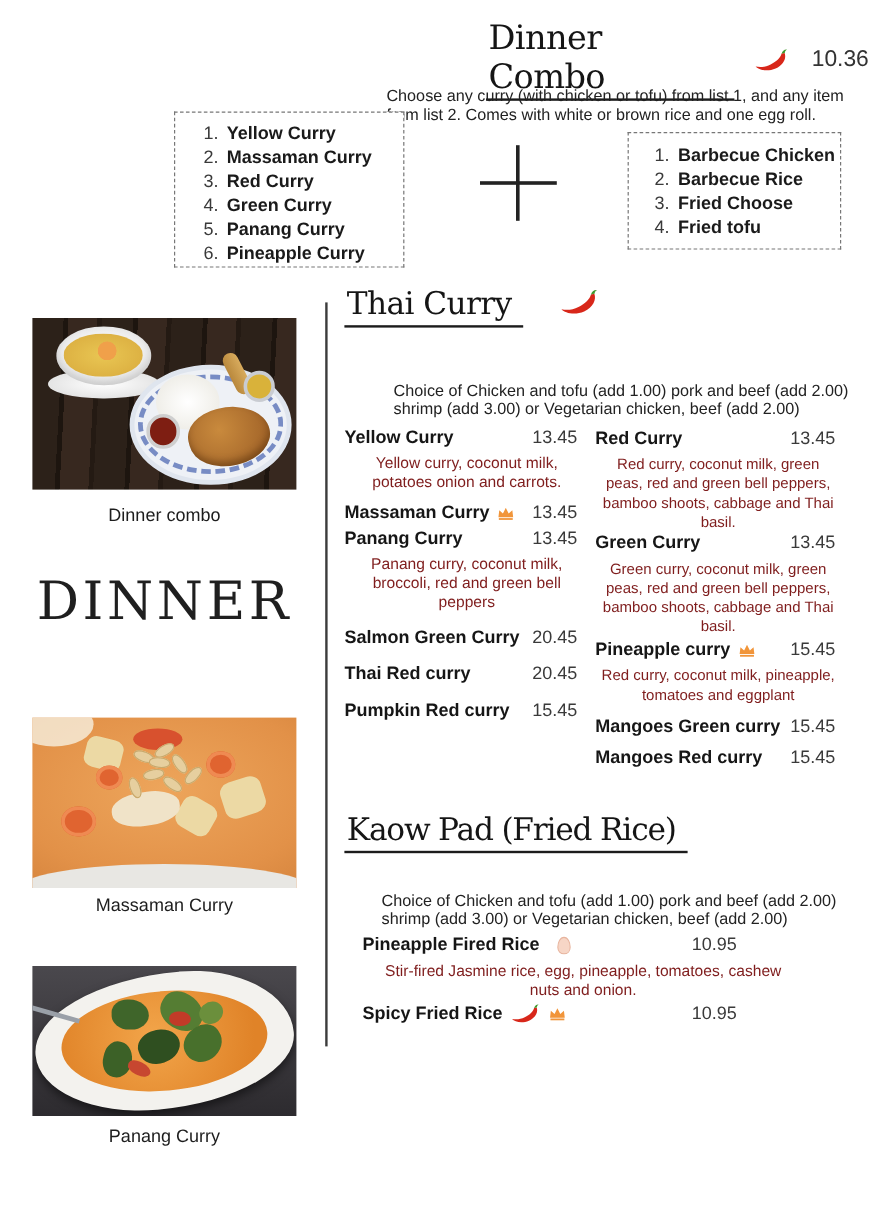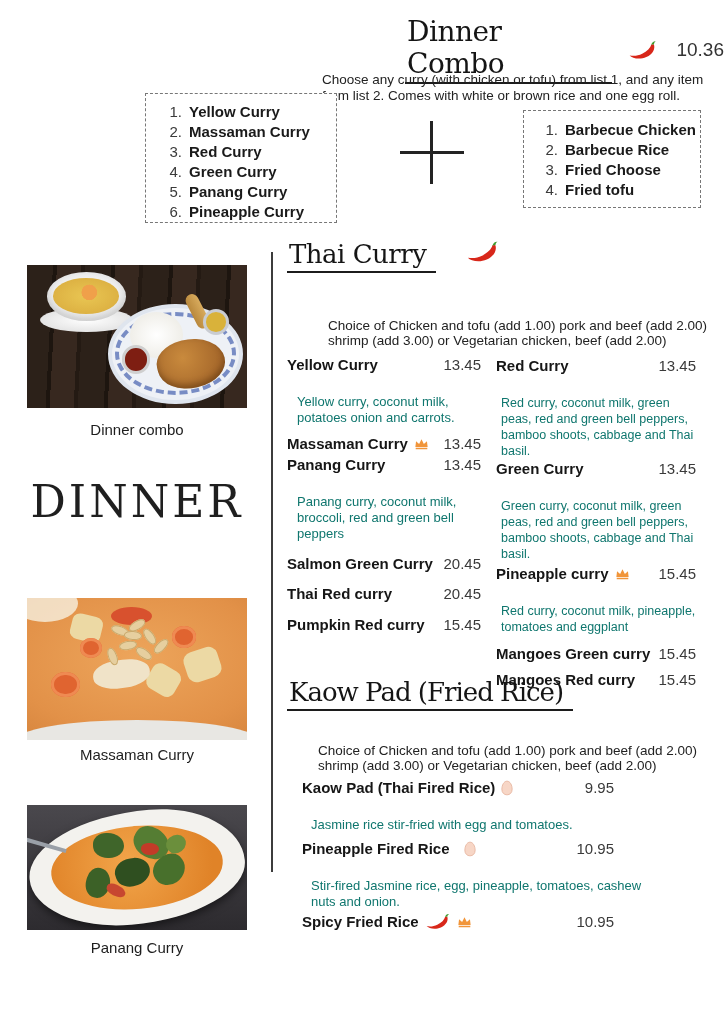--- a/index.html
+++ b/index.html
@@ -97,21 +97,21 @@
   #thai-note{left:328px;top:304px;width:382px;}
   #rice-note{left:318px;top:729px;width:382px;}
 
   .col{position:absolute;}
   #colL{left:287px;top:355px;width:194px;}
   #colR{left:496px;top:356px;width:200px;}
   #riceItems{left:302px;top:778px;width:360px;}
   .item-head{display:flex;align-items:center;line-height:19px;}
   .item-name{font-weight:bold;font-size:15px;color:#161616;white-space:nowrap;}
   .item-price{margin-left:auto;font-size:15px;color:#3a3a3a;}
-  .idesc{margin:20px 0 0 10px;font-size:13px;line-height:16px;color:#0f766e;}
+  .idesc{margin:4px 0 0 10px;font-size:13px;line-height:16px;color:#7f1d1d;text-align:center;}
   #colR .idesc{margin-left:5px;font-size:12.5px;}
   #riceItems .item-head{width:312px;}
   #riceItems .idesc{margin-left:9px;width:350px;}
   .mb0{margin-bottom:0;} .mb2{margin-bottom:2px;} .mb6{margin-bottom:6px;}
   .mb7{margin-bottom:7px;} .mb8{margin-bottom:8px;} .mb9{margin-bottom:9px;} .mb11{margin-bottom:11px;} .mb12{margin-bottom:12px;}
   .icon{display:inline-flex;flex:none;margin-left:6px;align-items:center;}
   .gap14{margin-left:14px;}
 </style>
 </head>
 <body>
@@ -341,32 +341,20 @@
         </div>
     </div>
   </div>
 
   <div id="rice-title" class="sec-title-row">
     <span class="sec-title serif" style="letter-spacing:-1px;">Kaow Pad (Fried Rice)</span>
   </div>
   <p id="rice-note" class="note">Choice of Chicken and tofu (add 1.00) pork and beef (add 2.00) shrimp (add 3.00) or Vegetarian chicken, beef (add 2.00)</p>
 
   <div id="riceItems" class="col">
-    <div class="item mb6">
-      <div class="item-head">
-          <span class="item-name">Kaow Pad (Thai Fired Rice)</span>
-        <span class="icon">
-            <svg viewBox="0 0 14 18" width="12" height="16">
-              <path d="M7 1 C10.8 1 13 6 13 10.5 C13 14.6 10.3 17 7 17 C3.7 17 1 14.6 1 10.5 C1 6 3.2 1 7 1 Z" fill="#f7d6c6" stroke="#e7b49e" stroke-width="1"></path>
-            </svg>
-          </span>
-        <span class="item-price">9.95</span>
-        </div>
-      <p class="idesc">Jasmine rice stir-fried with egg and tomatoes.</p>
-    </div>
     <div class="item mb2">
       <div class="item-head">
           <span class="item-name">Pineapple Fired Rice</span>
         <span class="icon gap14">
             <svg viewBox="0 0 14 18" width="12" height="16">
               <path d="M7 1 C10.8 1 13 6 13 10.5 C13 14.6 10.3 17 7 17 C3.7 17 1 14.6 1 10.5 C1 6 3.2 1 7 1 Z" fill="#f7d6c6" stroke="#e7b49e" stroke-width="1"></path>
             </svg>
           </span>
         <span class="item-price">10.95</span>
         </div>

